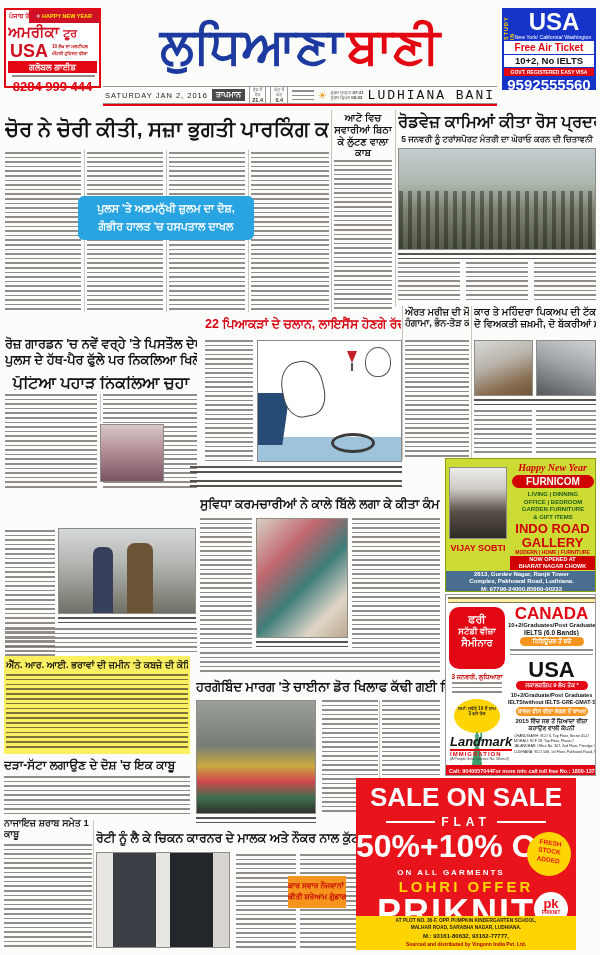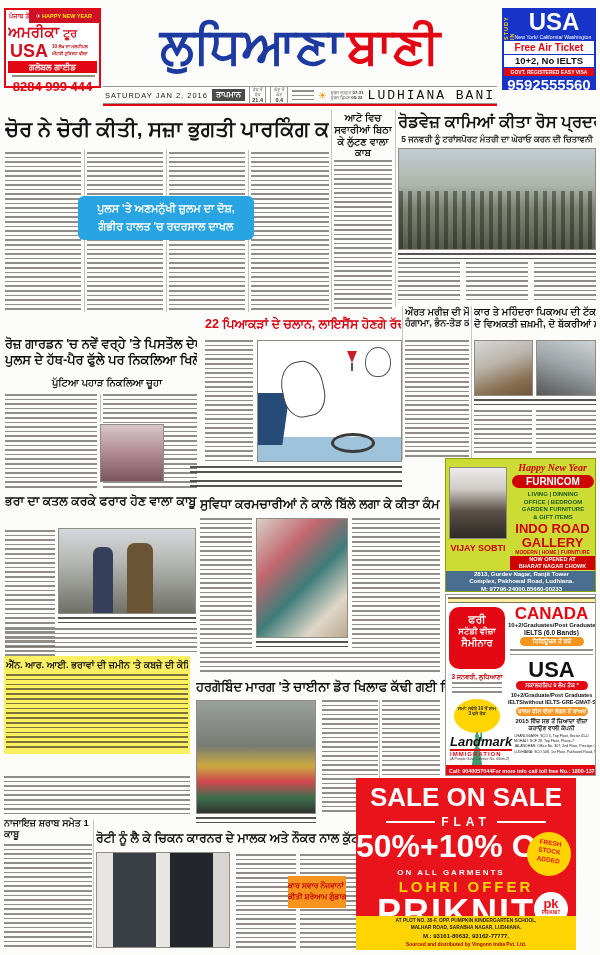--- a/index.html
+++ b/index.html
@@ -87,41 +87,41 @@
   <div class="abs hl" style="left:5px;top:112px;width:324px;height:34px;font-size:21px;line-height:34px;">ਚੋਰ ਨੇ ਚੋਰੀ ਕੀਤੀ, ਸਜ਼ਾ ਭੁਗਤੀ ਪਾਰਕਿੰਗ ਕਰਿੰਦੇ ਨੇ</div>
   <div class="abs tx" style="left:5px;top:152px;width:76px;height:160px;"></div>
   <div class="abs tx" style="left:87px;top:152px;width:76px;height:160px;"></div>
   <div class="abs tx" style="left:169px;top:152px;width:76px;height:160px;"></div>
   <div class="abs tx" style="left:251px;top:152px;width:78px;height:160px;"></div>
   <div class="abs vr" style="left:84px;top:150px;height:162px;"></div>
   <div class="abs vr" style="left:166px;top:150px;height:162px;"></div>
   <div class="abs vr" style="left:248px;top:150px;height:162px;"></div>
   <div class="abs c" style="left:78px;top:196px;width:176px;height:44px;background:#29a4e2;border-radius:6px;color:#fff;font-weight:800;font-size:11px;line-height:1.6;padding-top:4px;overflow:hidden;">
     <div style="white-space:nowrap;">ਪੁਲਸ 'ਤੇ ਅਣਮਨੁੱਖੀ ਜ਼ੁਲਮ ਦਾ ਦੋਸ਼,</div>
-    <div style="white-space:nowrap;">ਗੰਭੀਰ ਹਾਲਤ 'ਚ ਰਦਰਸਾਲ ਦਾਖਲ</div>
+    <div style="white-space:nowrap;">ਗੰਭੀਰ ਹਾਲਤ 'ਚ ਹਸਪਤਾਲ ਦਾਖਲ</div>
   </div>
 
   <div class="abs vr" style="left:331px;top:110px;height:202px;"></div>
   <div class="abs hl2 c" style="left:334px;top:112px;width:58px;height:44px;font-size:10px;">ਆਟੋ ਵਿਚ ਸਵਾਰੀਆਂ ਬਿਠਾ ਕੇ ਲੁੱਟਣ ਵਾਲਾ ਕਾਬੂ</div>
   <div class="abs tx" style="left:334px;top:160px;width:58px;height:150px;"></div>
   <div class="abs vr" style="left:395px;top:110px;height:196px;"></div>
 
   <div class="abs hl c" style="left:398px;top:110px;width:198px;height:22px;font-size:16.5px;line-height:22px;">ਰੋਡਵੇਜ਼ ਕਾਮਿਆਂ ਕੀਤਾ ਰੋਸ ਪ੍ਰਦਰਸ਼ਨ</div>
   <div class="abs c" style="left:398px;top:134px;width:198px;height:12px;font-size:8.5px;font-weight:700;color:#222;white-space:nowrap;overflow:hidden;">5 ਜਨਵਰੀ ਨੂੰ ਟਰਾਂਸਪੋਰਟ ਮੰਤਰੀ ਦਾ ਘੇਰਾਓ ਕਰਨ ਦੀ ਚਿਤਾਵਨੀ</div>
   <div class="abs ph ph-crowd" style="left:398px;top:148px;width:198px;height:102px;"></div>
   <div class="abs cap" style="left:398px;top:253px;width:198px;height:6px;"></div>
   <div class="abs tx" style="left:398px;top:262px;width:62px;height:40px;"></div>
   <div class="abs tx" style="left:466px;top:262px;width:62px;height:40px;"></div>
   <div class="abs tx" style="left:534px;top:262px;width:62px;height:40px;"></div>
 
   <div class="abs hl" style="left:5px;top:336px;width:192px;height:38px;white-space:normal;">
     <div style="font-size:13px;white-space:nowrap;overflow:hidden;">ਰੋਜ਼ ਗਾਰਡਨ 'ਚ ਨਵੇਂ ਵਰ੍ਹੇ 'ਤੇ ਪਿਸਤੌਲ ਦੇਖ</div>
     <div style="font-size:13px;white-space:nowrap;overflow:hidden;">ਪੁਲਸ ਦੇ ਹੱਥ-ਪੈਰ ਫੁੱਲੇ ਪਰ ਨਿਕਲਿਆ ਖਿਲੌਣਾ</div>
   </div>
-  <div class="abs hl c" style="left:11px;top:376px;width:192px;height:14px;font-size:10px;line-height:14px;">ਪੁੱਟਿਆ ਪਹਾੜ ਨਿਕਲਿਆ ਚੂਹਾ</div>
+  <div class="abs hl c" style="left:5px;top:376px;width:192px;height:14px;font-size:16px;line-height:14px;">ਪੁੱਟਿਆ ਪਹਾੜ ਨਿਕਲਿਆ ਚੂਹਾ</div>
   <div class="abs tx" style="left:5px;top:394px;width:92px;height:96px;"></div>
   <div class="abs tx" style="left:103px;top:394px;width:94px;height:96px;"></div>
   <div class="abs ph ph-person" style="left:100px;top:424px;width:64px;height:58px;"></div>
   <div class="abs vr" style="left:100px;top:394px;height:28px;"></div>
 
   <div class="abs hl" style="left:205px;top:314px;width:196px;height:20px;font-size:12.5px;line-height:20px;color:#d6000f;">22 ਪਿਆਕੜਾਂ ਦੇ ਚਲਾਨ, ਲਾਇਸੈਂਸ ਹੋਣਗੇ ਰੱਦ</div>
   <div class="abs tx" style="left:205px;top:340px;width:48px;height:122px;"></div>
   <div class="abs" style="left:257px;top:340px;width:145px;height:122px;background:#fff;border:1px solid #8a8a8a;overflow:hidden;">
     <div class="abs" style="left:0;right:0;bottom:0;height:24px;background:#9fc3da;"></div>
     <div class="abs" style="right:26px;bottom:8px;width:44px;height:20px;border:3px solid #3a3a3a;border-radius:50%;background:transparent;"></div>
@@ -145,34 +145,34 @@
   <div class="abs hl2 c" style="left:474px;top:306px;width:122px;height:30px;">
     <div style="font-size:10px;white-space:nowrap;overflow:hidden;">ਕਾਰ ਤੇ ਮਹਿੰਦਰਾ ਪਿਕਅਪ ਦੀ ਟੱਕਰ ਨਾਲ</div>
     <div style="font-size:10px;white-space:nowrap;overflow:hidden;">ਦੋ ਵਿਅਕਤੀ ਜ਼ਖ਼ਮੀ, ਦੋ ਬੱਕਰੀਆਂ ਮਰੀਆਂ</div>
   </div>
   <div class="abs ph ph-car1" style="left:474px;top:340px;width:59px;height:56px;"></div>
   <div class="abs ph ph-car2" style="left:536px;top:340px;width:60px;height:56px;"></div>
   <div class="abs cap" style="left:474px;top:399px;width:122px;height:6px;"></div>
   <div class="abs tx" style="left:474px;top:410px;width:58px;height:46px;"></div>
   <div class="abs tx" style="left:536px;top:410px;width:60px;height:46px;"></div>
 
-  <div class="abs hl2" style="left:5px;top:494px;width:192px;height:32px;font-size:12.5px;">ਭਰਾ ਦਾ ਕਤਲ ਕਰਕੇ ਫਰਾਰ ਹੋਣ ਵਾਲਾ ਕਾਬੂ</div>
   <div class="abs tx" style="left:5px;top:530px;width:50px;height:128px;"></div>
   <div class="abs ph ph-arrest" style="left:58px;top:528px;width:138px;height:86px;">
     <div class="abs" style="left:68px;top:14px;width:26px;height:72px;background:#6b5335;border-radius:8px 8px 0 0;"></div>
     <div class="abs" style="left:34px;top:18px;width:20px;height:68px;background:#37405a;border-radius:7px 7px 0 0;"></div>
   </div>
   <div class="abs cap" style="left:58px;top:617px;width:138px;height:6px;"></div>
   <div class="abs tx" style="left:5px;top:628px;width:192px;height:24px;"></div>
 
   <div class="abs" style="left:4px;top:656px;width:186px;height:98px;background:#fbf062;padding:2px;">
     <div class="hl" style="font-size:9.5px;height:13px;line-height:13px;">ਐੱਨ. ਆਰ. ਆਈ. ਭਰਾਵਾਂ ਦੀ ਜ਼ਮੀਨ 'ਤੇ ਕਬਜ਼ੇ ਦੀ ਕੋਸ਼ਿਸ਼</div>
     <div class="txy" style="width:100%;height:76px;margin-top:3px;"></div>
   </div>
 
+  <div class="abs hl" style="left:4px;top:757px;width:186px;height:16px;font-size:12px;line-height:16px;">ਦੜਾ-ਸੱਟਾ ਲਗਾਉਣ ਦੇ ਦੋਸ਼ 'ਚ ਇਕ ਕਾਬੂ</div>
   <div class="abs tx" style="left:4px;top:776px;width:186px;height:38px;"></div>
   <div class="abs hl2" style="left:4px;top:817px;width:88px;height:24px;font-size:9.5px;">ਨਾਜਾਇਜ਼ ਸ਼ਰਾਬ ਸਮੇਤ 1 ਕਾਬੂ</div>
   <div class="abs tx" style="left:4px;top:844px;width:88px;height:104px;"></div>
   <div class="abs vr" style="left:93px;top:820px;height:128px;"></div>
 
   <div class="abs hl" style="left:200px;top:494px;width:240px;height:20px;font-size:12.5px;line-height:20px;">ਸੁਵਿਧਾ ਕਰਮਚਾਰੀਆਂ ਨੇ ਕਾਲੇ ਬਿੱਲੇ ਲਗਾ ਕੇ ਕੀਤਾ ਕੰਮ</div>
   <div class="abs tx" style="left:200px;top:518px;width:52px;height:130px;"></div>
   <div class="abs ph ph-office" style="left:256px;top:518px;width:92px;height:120px;"></div>
   <div class="abs tx" style="left:352px;top:518px;width:88px;height:130px;"></div>
   <div class="abs cap" style="left:256px;top:641px;width:92px;height:6px;"></div>

